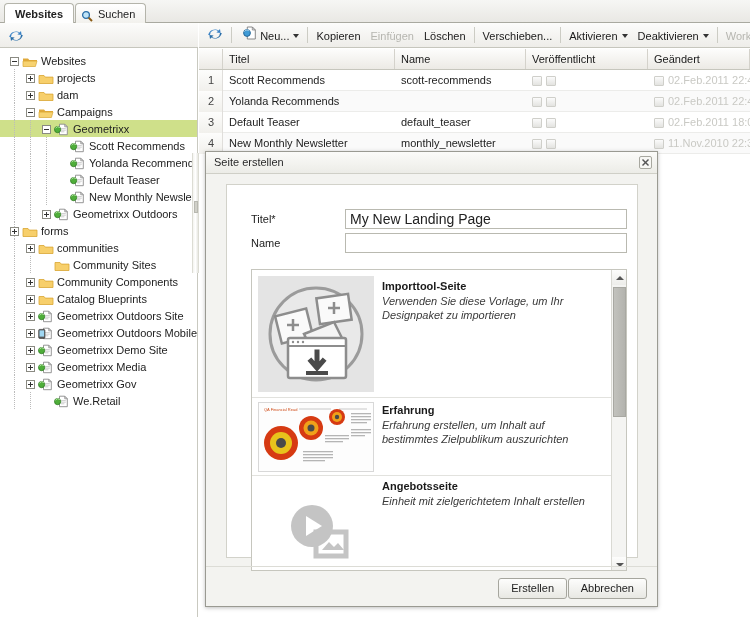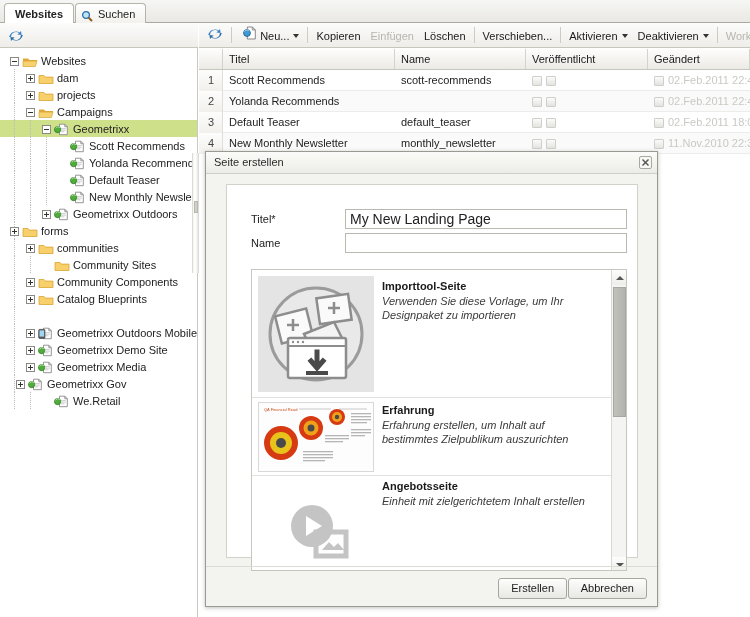--- a/index.html
+++ b/index.html
@@ -227,24 +227,24 @@
       </svg>
     </span>
   </div>
   <div id="tree">
       <div class="node"><span style="margin-left: 10px;"><span class="twisty "></span><span class="nico"><svg width="16" height="13" viewBox="0 0 16 13">
               <path d="M1 3.5h5l1.3 1.6H15v1H1z" fill="#e0a93b"></path>
               <path d="M1 6.1h14l-1.6 5.4H1z" fill="#f7d270" stroke="#d9a632" stroke-width=".7"></path>
             </svg></span><span class="nlabel">Websites</span></span></div>
       <div class="node"><span class="dots" style="left: 14px;"></span><span style="margin-left: 26px;"><span class="twisty plus"></span><span class="nico"><svg width="16" height="13" viewBox="0 0 16 13">
               <path d="M1 3.5h5l1.3 1.6H15v6.4H1z" fill="#f7cf6b" stroke="#d9a632" stroke-width=".8"></path>
+            </svg></span><span class="nlabel">projects</span></span></div>
+      <div class="node"><span class="dots" style="left: 14px;"></span><span style="margin-left: 26px;"><span class="twisty plus"></span><span class="nico"><svg width="16" height="13" viewBox="0 0 16 13">
+              <path d="M1 3.5h5l1.3 1.6H15v6.4H1z" fill="#f7cf6b" stroke="#d9a632" stroke-width=".8"></path>
             </svg></span><span class="nlabel">dam</span></span></div>
-      <div class="node"><span class="dots" style="left: 14px;"></span><span style="margin-left: 26px;"><span class="twisty plus"></span><span class="nico"><svg width="16" height="13" viewBox="0 0 16 13">
-              <path d="M1 3.5h5l1.3 1.6H15v6.4H1z" fill="#f7cf6b" stroke="#d9a632" stroke-width=".8"></path>
-            </svg></span><span class="nlabel">projects</span></span></div>
       <div class="node"><span class="dots" style="left: 14px;"></span><span style="margin-left: 26px;"><span class="twisty "></span><span class="nico"><svg width="16" height="13" viewBox="0 0 16 13">
               <path d="M1 3.5h5l1.3 1.6H15v1H1z" fill="#e0a93b"></path>
               <path d="M1 6.1h14l-1.6 5.4H1z" fill="#f7d270" stroke="#d9a632" stroke-width=".7"></path>
             </svg></span><span class="nlabel">Campaigns</span></span></div>
       <div class="node sel"><span class="dots" style="left: 14px;"></span><span class="dots" style="left: 30px;"></span><span style="margin-left: 42px;"><span class="twisty "></span><span class="nico"><svg width="16" height="13" viewBox="0 0 16 13">
               <path d="M5.5 1.2h5.2l2.6 2.6v7.9H5.5z" fill="#fff" stroke="#8b8b8b" stroke-width=".9"></path>
               <path d="M10.7 1.2v2.6h2.6z" fill="#d8d8d8" stroke="#8b8b8b" stroke-width=".7"></path>
               <g stroke="#b9b9b9" stroke-width=".7">
                 <line x1="7" y1="5.6" x2="11.8" y2="5.6"></line>
                 <line x1="7" y1="7.2" x2="11.8" y2="7.2"></line>
@@ -316,21 +316,31 @@
             </svg></span><span class="nlabel">communities</span></span></div>
       <div class="node"><span class="dots" style="left: 14px;"></span><span class="dots" style="left: 30px;"></span><span style="margin-left: 42px;"><span class="twisty none"></span><span class="nico"><svg width="16" height="13" viewBox="0 0 16 13">
               <path d="M1 3.5h5l1.3 1.6H15v6.4H1z" fill="#f7cf6b" stroke="#d9a632" stroke-width=".8"></path>
             </svg></span><span class="nlabel">Community Sites</span></span></div>
       <div class="node"><span class="dots" style="left: 14px;"></span><span style="margin-left: 26px;"><span class="twisty plus"></span><span class="nico"><svg width="16" height="13" viewBox="0 0 16 13">
               <path d="M1 3.5h5l1.3 1.6H15v6.4H1z" fill="#f7cf6b" stroke="#d9a632" stroke-width=".8"></path>
             </svg></span><span class="nlabel">Community Components</span></span></div>
       <div class="node"><span class="dots" style="left: 14px;"></span><span style="margin-left: 26px;"><span class="twisty plus"></span><span class="nico"><svg width="16" height="13" viewBox="0 0 16 13">
               <path d="M1 3.5h5l1.3 1.6H15v6.4H1z" fill="#f7cf6b" stroke="#d9a632" stroke-width=".8"></path>
             </svg></span><span class="nlabel">Catalog Blueprints</span></span></div>
-      <div class="node"><span class="dots" style="left: 14px;"></span></div>
+      <div class="node"><span class="dots" style="left: 14px;"></span><span style="margin-left: 26px;"><span class="twisty plus"></span><span class="nico"><svg width="16" height="13" viewBox="0 0 16 13">
+              <path d="M5.5 1.2h5.2l2.6 2.6v7.9H5.5z" fill="#fff" stroke="#8b8b8b" stroke-width=".9"></path>
+              <path d="M10.7 1.2v2.6h2.6z" fill="#d8d8d8" stroke="#8b8b8b" stroke-width=".7"></path>
+              <g stroke="#b9b9b9" stroke-width=".7">
+                <line x1="7" y1="5.6" x2="11.8" y2="5.6"></line>
+                <line x1="7" y1="7.2" x2="11.8" y2="7.2"></line>
+                <line x1="7" y1="8.8" x2="10.4" y2="8.8"></line>
+              </g>
+              <circle cx="3.6" cy="6.6" r="3.1" fill="#4fae3a" stroke="#2c7a1f" stroke-width=".8"></circle>
+              <path d="M1.4 5.2 A3.1 3.1 0 0 1 5.9 4.6" stroke="#bde8ae" stroke-width=".9" fill="none"></path>
+            </svg></span><span class="nlabel">Geometrixx Outdoors Site</span></span></div>
       <div class="node"><span class="dots" style="left: 14px;"></span><span style="margin-left: 26px;"><span class="twisty plus"></span><span class="nico"><svg width="16" height="13" viewBox="0 0 16 13">
               <path d="M5.5 1.2h5.2l2.6 2.6v7.9H5.5z" fill="#fff" stroke="#8b8b8b" stroke-width=".9"></path>
               <path d="M10.7 1.2v2.6h2.6z" fill="#d8d8d8" stroke="#8b8b8b" stroke-width=".7"></path>
               <g stroke="#b9b9b9" stroke-width=".7">
                 <line x1="7" y1="5.6" x2="11.8" y2="5.6"></line>
                 <line x1="7" y1="7.2" x2="11.8" y2="7.2"></line>
                 <line x1="7" y1="8.8" x2="10.4" y2="8.8"></line>
               </g>
               <rect x="0.7" y="2.4" width="6.2" height="9" rx="1" fill="#5a5a5a" stroke="#3a3a3a" stroke-width=".7"></rect>
               <rect x="1.5" y="3.4" width="4.6" height="6.2" fill="#9fd7f2"></rect>
@@ -350,21 +360,21 @@
               <path d="M5.5 1.2h5.2l2.6 2.6v7.9H5.5z" fill="#fff" stroke="#8b8b8b" stroke-width=".9"></path>
               <path d="M10.7 1.2v2.6h2.6z" fill="#d8d8d8" stroke="#8b8b8b" stroke-width=".7"></path>
               <g stroke="#b9b9b9" stroke-width=".7">
                 <line x1="7" y1="5.6" x2="11.8" y2="5.6"></line>
                 <line x1="7" y1="7.2" x2="11.8" y2="7.2"></line>
                 <line x1="7" y1="8.8" x2="10.4" y2="8.8"></line>
               </g>
               <circle cx="3.6" cy="6.6" r="3.1" fill="#4fae3a" stroke="#2c7a1f" stroke-width=".8"></circle>
               <path d="M1.4 5.2 A3.1 3.1 0 0 1 5.9 4.6" stroke="#bde8ae" stroke-width=".9" fill="none"></path>
             </svg></span><span class="nlabel">Geometrixx Media</span></span></div>
-      <div class="node"><span class="dots" style="left: 14px;"></span><span style="margin-left: 16px;"><span class="twisty plus"></span><span class="nico"><svg width="16" height="13" viewBox="0 0 16 13">
+      <div class="node"><span class="dots" style="left: 14px;"></span><span style="margin-left: 26px;"><span class="twisty plus"></span><span class="nico"><svg width="16" height="13" viewBox="0 0 16 13">
               <path d="M5.5 1.2h5.2l2.6 2.6v7.9H5.5z" fill="#fff" stroke="#8b8b8b" stroke-width=".9"></path>
               <path d="M10.7 1.2v2.6h2.6z" fill="#d8d8d8" stroke="#8b8b8b" stroke-width=".7"></path>
               <g stroke="#b9b9b9" stroke-width=".7">
                 <line x1="7" y1="5.6" x2="11.8" y2="5.6"></line>
                 <line x1="7" y1="7.2" x2="11.8" y2="7.2"></line>
                 <line x1="7" y1="8.8" x2="10.4" y2="8.8"></line>
               </g>
               <circle cx="3.6" cy="6.6" r="3.1" fill="#4fae3a" stroke="#2c7a1f" stroke-width=".8"></circle>
               <path d="M1.4 5.2 A3.1 3.1 0 0 1 5.9 4.6" stroke="#bde8ae" stroke-width=".9" fill="none"></path>
             </svg></span><span class="nlabel">Geometrixx Gov</span></span></div>

